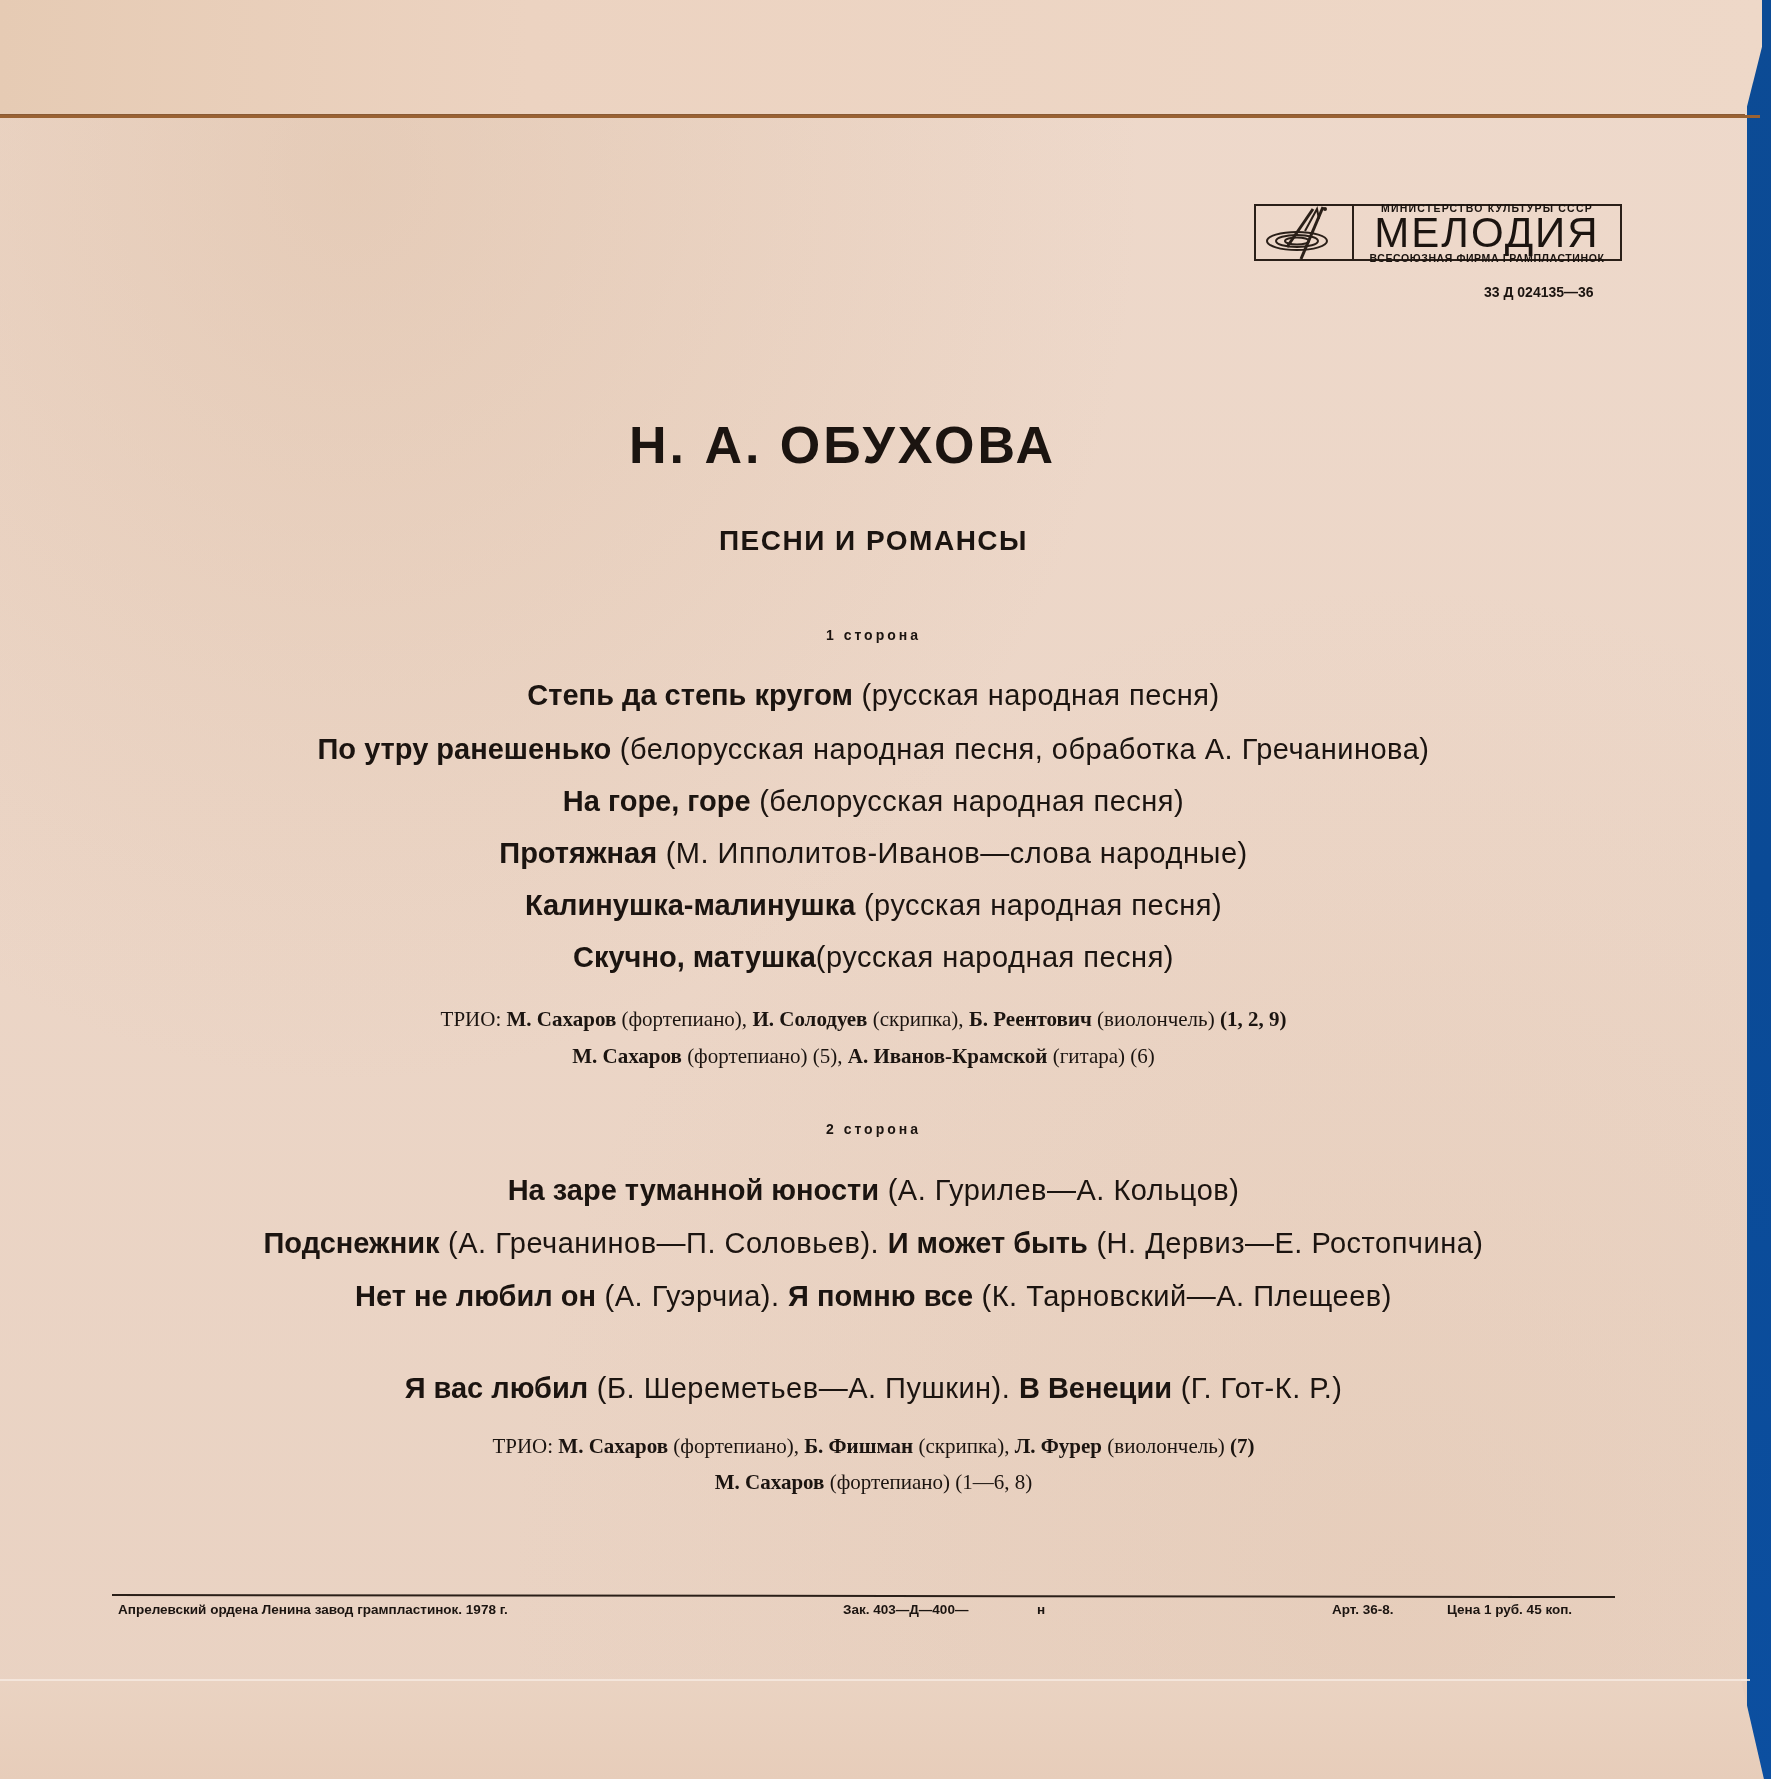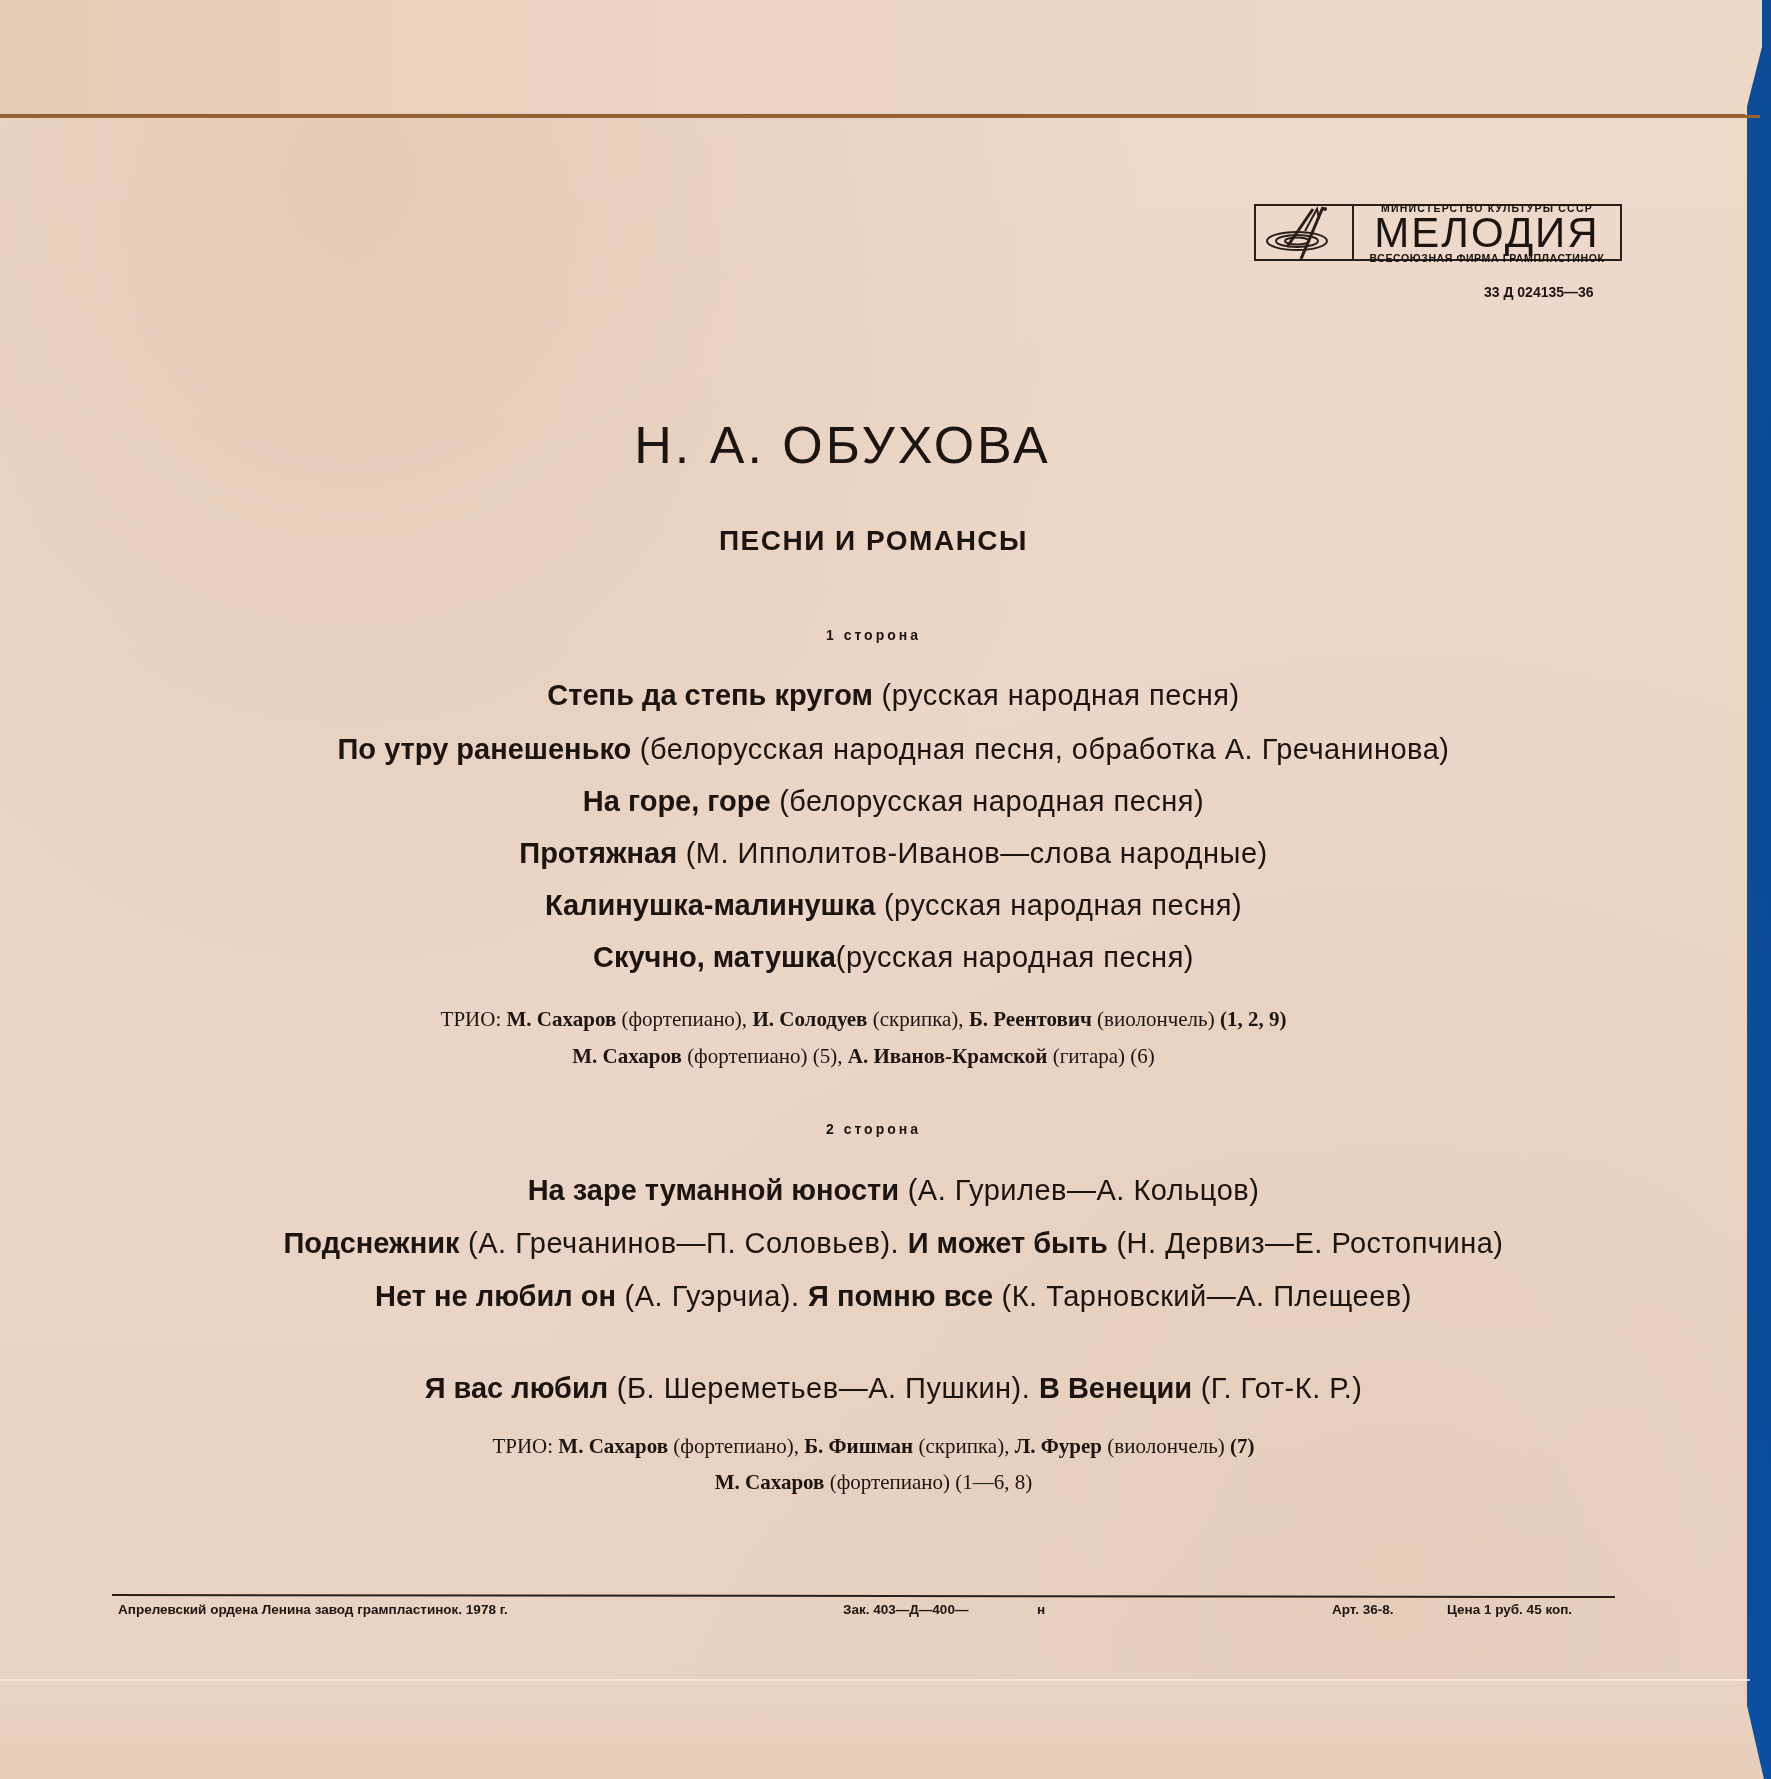--- a/index.html
+++ b/index.html
@@ -53,33 +53,33 @@
     .logo-top { font-size: 10.5px; letter-spacing: 1.2px; font-weight: bold; line-height: 12px; }
     .logo-name { font-size: 42px; letter-spacing: 2px; line-height: 38px; font-weight: normal; }
     .logo-bottom { font-size: 10.5px; letter-spacing: 0.6px; font-weight: bold; line-height: 12px; }
     .catalog {
       position: absolute; left: 1484px; top: 284px; font-size: 14px; font-weight: bold;
       font-family: "Liberation Sans Narrow", "Liberation Sans", sans-serif;
     }
 
     .artist {
       position: absolute; left: 0; width: 1685px; top: 415px; text-align: center;
-      font-size: 52px; letter-spacing: 3px; font-weight: normal; line-height: 60px;
+      font-size: 52px; letter-spacing: 3px; font-weight: bold; line-height: 60px;
     }
     .album-title {
       position: absolute; left: 0; width: 1747px; top: 525px; text-align: center;
       font-size: 28px; font-weight: bold; letter-spacing: 1.5px;
     }
     .side-label {
       position: absolute; left: 0; width: 1747px; text-align: center;
       font-size: 14px; font-weight: bold; letter-spacing: 3px;
     }
     .track {
       position: absolute; left: 0; width: 1747px; text-align: center;
-      font-size: 29px; line-height: 36px; white-space: nowrap; padding-left: 20px;
+      font-size: 29px; line-height: 36px; white-space: nowrap;
     }
     .track .t { font-weight: bold; }
     .track .c { font-weight: normal; letter-spacing: 0.5px; }
     .credits {
       position: absolute; left: 0; width: 1747px; text-align: center;
       font-family: "Liberation Serif", serif; font-size: 21px; line-height: 30px; white-space: nowrap;
     }
     .credits b { font-weight: bold; }
 
     .footer-rule {

